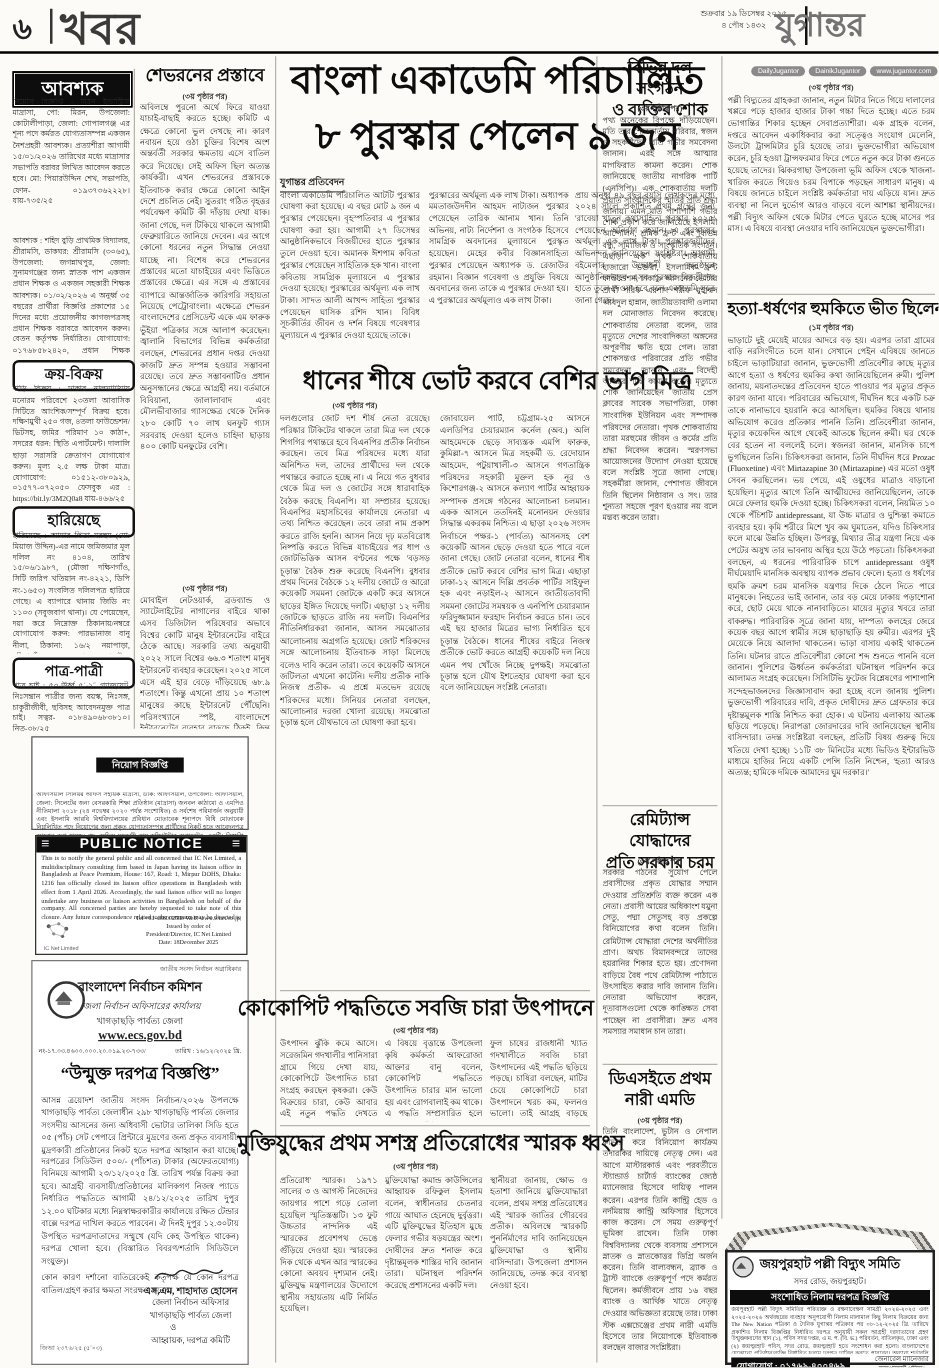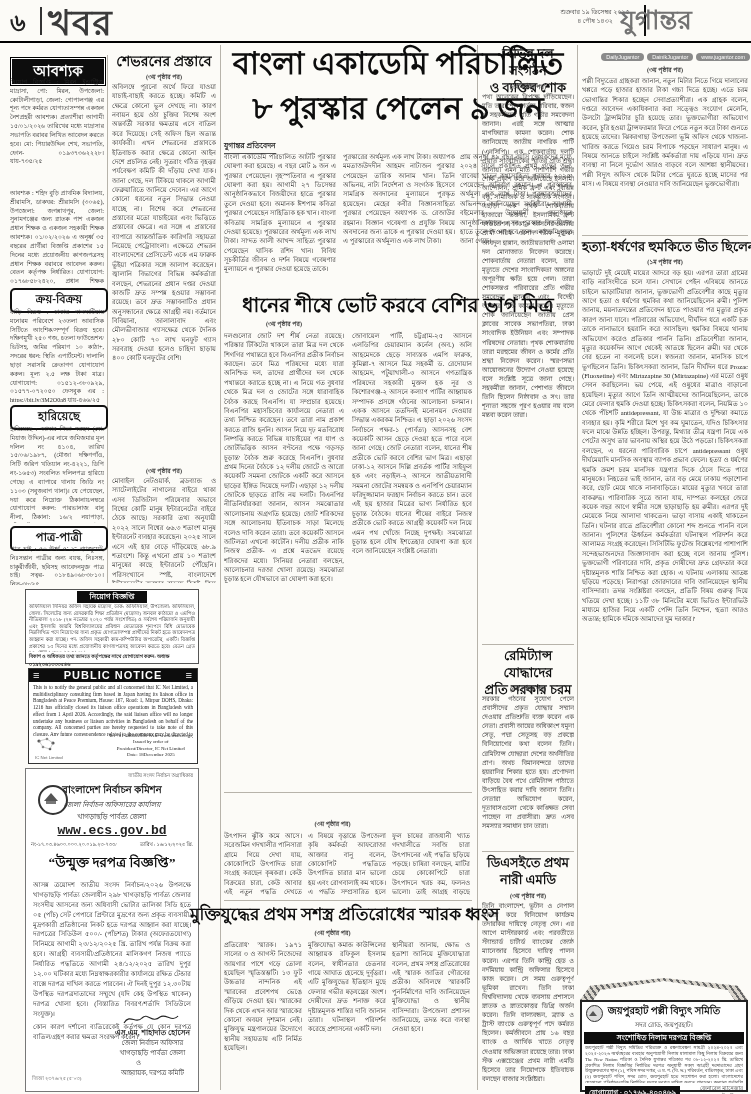--- a/index.html
+++ b/index.html
@@ -53,21 +53,21 @@
   <div class="abs secbox" style="left:10px;top:288px;width:94px;">ক্রয়-বিক্রয়</div>
   <div class="abs adtext" style="left:10px;top:308px;width:94px;height:94px;">বাড়ি বিক্রয় : ঢাকার নালমাটিয়ায় মনোরম পরিবেশে ২৩তলা আবাসিক সিটিতে আংশিক/সম্পূর্ণ বিক্রয় হবে। দক্ষিণমুখী ২৫০ গজ, ৪তলা ফাউন্ডেশন/ভিটসহ, জমির পরিমাণ ১০ কাঠা+, সদরের ধরন: স্থিতি এপার্টমেন্ট। দালালি ছাড়া সরাসরি ক্রেতাগণ যোগাযোগ করুন। মূল্য ২.৫ লক্ষ টাকা মাত্র। যোগাযোগ: ০১৫১২-৩৮০৯২৯, ০১৫৭৭-০৭২০৫০ ফেসবুক এর : https://bit.ly/3M2Q0a8 যায়-৪৬৬/২৫</div>
 
   <div class="abs secbox" style="left:10px;top:405px;width:94px;">হারিয়েছে</div>
   <div class="abs adtext" style="left:10px;top:425px;width:94px;height:98px;">হারিয়েছে : আমার পিতা মরহুম (মো: মিয়াজ উদ্দিন)-এর নামে জমিজমার মূল দলিল নং ৪১০৪, তারিখ ১৫/০৬/১৯৮৭, (মৌজা দক্ষিণগাঁও, সিটি জরিপ খতিয়ান নং-৪২২১, ডিপি নং-১৬৫৩) সংবলিত দলিলপত্র হারিয়ে গেছে। এ ব্যাপারে থানায় জিডি নং ১১০৩ (সবুজবাগ থানা)। যে পেয়েছেন, দয়া করে নিম্নোক্ত ঠিকানায়/নম্বরে যোগাযোগ করুন: পারভানাজ বানু নীলা, ঠিকানা: ১৬/২ নয়াপাড়া, দক্ষিণগাঁও, ১নং রোড, মোবাইল: ০১৬১২৪৩৬৮৩৯। পি-১০৬/২৫</div>
 
   <div class="abs secbox" style="left:10px;top:526px;width:94px;">পাত্র-পাত্রী</div>
   <div class="abs adtext" style="left:10px;top:545px;width:94px;height:40px;">পাত্র চাই : ৫০-ঊর্ধ্ব ৫´-২˝ গ্র্যাজুয়েট, নিঃসন্তান পাত্রীর জন্য বয়স্ক, নিঃসঙ্গ, চাকুরীজীবী, ছবিসহ আবেদনমুক্ত পাত্র চাই। সত্বর- ০১৮৪৯০৬৮৩৮১০। নিতৃ-৩৮/২৫</div>
 
   <div class="abs boxborder" style="left:25px;top:589px;width:172px;height:73px;">
-    <div class="blackhead" style="font-size:7.5px;width:70px;margin:1px auto;">নিয়োগ বিজ্ঞপ্তি</div>
+    <div class="blackhead" style="font-size:7.5px;width:70px;margin:16px auto;">নিয়োগ বিজ্ঞপ্তি</div>
     <div class="jtext" style="font-size:4.9px;line-height:1.35;margin:1px 3px;height:48px;">অফিসিয়াল সিনিয়র অফিস সহায়ক মাদ্রাসা, ডাক: অফিসিয়াল, উপজেলা: অফিসিয়াল, জেলা: সিলেটের জন্য বেসরকারি শিক্ষা প্রতিষ্ঠান (মাদ্রাসা) জনবল কাঠামো ও এমপিও নীতিমালা ২০১৮ (২৪ নভেম্বর ২০২০ পর্যন্ত সংশোধিত) ও সর্বশেষ পরিমার্জন অনুযায়ী এবং ইসলামি আরবি বিশ্ববিদ্যালয়ের প্রবিধান মোতাবেক শূন্যপদে বিধি মোতাবেক নিম্নলিখিত পদে নিয়োগের জন্য প্রকৃত যোগ্যতাসম্পন্ন প্রার্থীদের নিকট হতে আবেদনপত্র আহ্বান করা যাচ্ছে। পদ: অফিস সহকারী কাম-কম্পিউটার অপারেটর, একটি। বিজ্ঞপ্তি প্রকাশের ১৫ দিনের মধ্যে প্রয়োজনীয় কাগজপত্রসহ আবেদন করতে হবে। বেতন গ্রেড ১৬, স্কেল ৯,৩০০-২২,৪৯০/-।</div>
     <div style="font-size:4.9px;font-weight:bold;margin:0 3px;">বিকাশ ও অধিকতর তথ্য জানতে কর্তৃপক্ষের সাথে যোগাযোগ করুন: অধ্যক্ষ ০১৯২৩৬১৩৩৩৫৪৬</div>
   </div>
 
   <div class="abs" style="left:28px;top:668px;width:168px;height:94px;border:1px solid #333;background:#fff;">
     <div class="blackhead" style="height:13px;font-size:11px;letter-spacing:1px;position:relative;font-family:'Liberation Sans',sans-serif;">
       <span style="position:absolute;left:4px;top:0;">≡</span>
       <span>PUBLIC NOTICE</span>
       <span style="position:absolute;right:4px;top:0;">≡</span>
     </div>
@@ -96,21 +96,21 @@
     <div class="abs" style="left:12px;top:16px;width:26px;height:26px;border:2px solid #333;border-radius:50%;">
       <svg width="22" height="22" viewBox="0 0 22 22">
           <path d="M4 14 L11 6 L18 14 Z" fill="#555"></path>
           <rect x="6" y="14" width="10" height="3" fill="#777"></rect>
         </svg>
     </div>
     <div style="text-align:center;margin-top:2px;">
       <div style="font-size:10px;font-weight:bold;color:#111;">বাংলাদেশ নির্বাচন কমিশন</div>
       <div style="font-size:7.2px;font-style:italic;">জেলা নির্বাচন অফিসারের কার্যালয়</div>
       <div style="font-size:7.2px;">খাগড়াছড়ি পার্বত্য জেলা</div>
-      <div style="font-size:13px;font-weight:bold;text-decoration:underline;font-family:Liberation Mono, monospace;">www.ecs.gov.bd</div>
+      <div style="font-size:10px;font-weight:bold;text-decoration:underline;font-family:Liberation Serif, serif;">www.ecs.gov.bd</div>
     </div>
     <div style="display:flex;justify-content:space-between;margin:3px 5px 0 5px;">
       <span style="font-size:5px;">নং-১৭.০৩.৪৬০০.০০০.২০.০১৯.২৩-৭৩৩/</span>
       <span style="font-size:5px;">তারিখ : ১৬/১২/২০২৫ খ্রি.</span>
     </div>
     <div style="text-align:center;font-size:13.5px;font-weight:bold;margin-top:3px;color:#0a0a0a;">“উন্মুক্ত দরপত্র বিজ্ঞপ্তি”</div>
     <div class="jtext" style="font-size:6.6px;line-height:1.5;margin:5px 7px 0 7px;height:138px;">আসন্ন ত্রয়োদশ জাতীয় সংসদ নির্বাচন/২০২৬ উপলক্ষে খাগড়াছড়ি পার্বত্য জেলাধীন ২৯৮ খাগড়াছড়ি পার্বত্য জেলার সংসদীয় আসনের জন্য অধিবাসী ভোটার তালিকা সিডি হতে ০৫ (পাঁচ) সেট পেপারে প্রিন্টারে মুদ্রণের জন্য প্রকৃত ব্যবসায়ী/মুদ্রণকারী প্রতিষ্ঠানের নিকট হতে দরপত্র আহ্বান করা যাচ্ছে। দরপত্রের সিডিউল ৫০০/- (পাঁচশত) টাকার (অফেরতযোগ্য) বিনিময়ে আগামী ২৩/১২/২০২৫ খ্রি. তারিখ পর্যন্ত বিক্রয় করা হবে। আগ্রহী ব্যবসায়ী/প্রতিষ্ঠানের মালিকগণ নিজস্ব প্যাডে নির্ধারিত পদ্ধতিতে আগামী ২৪/১২/২০২৫ তারিখ দুপুর ১২.০০ ঘটিকার মধ্যে নিম্নস্বাক্ষরকারীর কার্যালয়ে রক্ষিত টেন্ডার বাক্সে দরপত্র দাখিল করতে পারবেন। ঐ দিনই দুপুর ১২.৩০টায় উপস্থিত দরপত্রদাতাদের সম্মুখে (যদি কেহ উপস্থিত থাকেন) দরপত্র খোলা হবে। (বিস্তারিত বিবরণ/শর্তাদি সিডিউলে সংযুক্ত)।</div>
     <div class="jtext" style="font-size:6.6px;line-height:1.5;margin:4px 7px 0 7px;height:18px;">কোন কারণ দর্শানো ব্যতিরেকেই কর্তৃপক্ষ যে কোন দরপত্র বাতিল/গ্রহণ করার ক্ষমতা সংরক্ষণ করেন।</div>
     <div class="abs" style="right:18px;top:242px;">
       <svg width="58" height="16" viewBox="0 0 58 16">
@@ -142,20 +142,21 @@
   <div class="abs jtext sm" style="left:224px;top:152px;width:112px;height:134px;">বাংলা একাডেমি পরিচালিত আটটি পুরস্কার ঘোষণা করা হয়েছে। এ বছর মোট ৯ জন এ পুরস্কার পেয়েছেন। বৃহস্পতিবার এ পুরস্কার ঘোষণা করা হয়। আগামী ২৭ ডিসেম্বর আনুষ্ঠানিকভাবে বিজয়ীদের হাতে পুরস্কার তুলে দেওয়া হবে। অমানক ঈশপাম কবিতা পুরস্কার পেয়েছেন সাহিত্যিক হক খান। বাংলা কবিতায় সামগ্রিক মূল্যায়নে এ পুরস্কার দেওয়া হয়েছে। পুরস্কারের অর্থমূল্য এক লাখ টাকা। সা'দত আলী আখন্দ সাহিত্য পুরস্কার পেয়েছেন ঘাসিক রশিদ খান। বিবিধ সূচকীর্তির জীবন ও দর্শন বিষয়ে গবেষণার মূল্যায়নে এ পুরস্কার দেওয়া হয়েছে তাকে।</div>
   <div class="abs jtext sm" style="left:343px;top:152px;width:112px;height:134px;">পুরস্কারের অর্থমূল্য এক লাখ টাকা। অধ্যাপক মমতাজউদদীন আহমদ নাট্যজন পুরস্কার পেয়েছেন তারিক আনাম খান। তিনি অভিনয়, নাট্য নির্দেশনা ও সংগঠক হিসেবে সামগ্রিক অবদানের মূল্যায়নে পুরস্কৃত হয়েছেন। মেহের কবীর বিজ্ঞানসাহিত্য পুরস্কার পেয়েছেন অধ্যাপক ড. রেজাউর রহমান। বিজ্ঞান গবেষণা ও প্রযুক্তি বিষয়ে অবদানের জন্য তাকে এ পুরস্কার দেওয়া হয়। এ পুরস্কারের অর্থমূল্যও এক লাখ টাকা।</div>
   <div class="abs jtext sm" style="left:460px;top:152px;width:112px;height:134px;">প্রায় অনূর্ধ্ব ৪৯ বছর বয়সি লেখকদের মধ্যে ২০২৪ সালে প্রকাশিত প্রথম গ্রন্থের জন্য 'রাবেয়া খাতুন কথাসাহিত্য পুরস্কার ২০২৫' পেয়েছেন অনির্বাণ রহমান। এ পুরস্কারের অর্থমূল্য এক লাখ টাকা। পুরস্কারজয়ীদের অভিনন্দন জানিয়েছেন সংশ্লিষ্টরা। আগামী বইমেলার উদ্বোধনী অনুষ্ঠানে আনুষ্ঠানিকভাবে এসব পুরস্কার বিজয়ীদের হাতে তুলে দেওয়া হবে বলে একাডেমি সূত্রে জানা গেছে।</div>
 
   <div class="abs headline" style="left:224px;top:292px;width:348px;font-size:20px;font-weight:800;">ধানের শীষে ভোট করবে বেশির ভাগ মিত্র</div>
   <div class="abs cont" style="left:224px;top:319px;width:120px;">(৩য় পৃষ্ঠার পর)</div>
   <div class="abs jtext sm" style="left:224px;top:331px;width:120px;height:458px;">দলগুলোর জোট দশ শীর্ষ নেতা রয়েছে। পরিষ্কার টিকিটের থাকলে তারা মিত্র দল থেকে শিগগির পথান্তরে হবে বিএনপির প্রতীক নির্বাচন করছেন। তবে মিত্র পরিষদের মধ্যে যারা অনিশ্চিত দল, তাদের প্রার্থীদের দল থেকে পথান্তরে করাতে হচ্ছে না। এ নিয়ে গত বুধবার থেকে মিত্র দল ও জোটের সঙ্গে ধারাবাহিক বৈঠক করছে বিএনপি। যা সম্প্রচার হয়েছে। বিএনপির মহাসচিবের কার্যালয়ে নেতারা এ তথ্য নিশ্চিত করেছেন। তবে তারা নাম প্রকাশ করতে রাজি হননি। আসন নিয়ে দৃঢ় মতবিরোধ নিষ্পত্তি করতে বিভিন্ন যাচাইয়ের পর ধাপ ও জোটভিত্তিক আসন বণ্টনের পক্ষে 'বড়সড় চূড়ান্ত' বৈঠক শুরু করেছে বিএনপি। বুধবার প্রথম দিনের বৈঠকে ১২ দলীয় জোটে ও আরো কয়েকটি সমমনা জোটকে একটি করে আসনে ছাড়ের ইঙ্গিত দিয়েছে দলটি। এছাড়া ১২ দলীয় জোটকে ছাড়তে রাজি নয় দলটি। বিএনপির নীতিনির্ধারকরা জানান, আসন সমঝোতার আলোচনায় অগ্রগতি হয়েছে। জোট শরিকদের সঙ্গে আলোচনায় ইতিবাচক সাড়া মিলেছে বলেও দাবি করেন তারা। তবে কয়েকটি আসনে জটিলতা এখনো কাটেনি। দলীয় প্রতীক নাকি নিজস্ব প্রতীক- এ প্রশ্নে মতভেদ রয়েছে শরিকদের মধ্যে। সিনিয়র নেতারা বলছেন, আলোচনার দরজা খোলা রয়েছে। সমঝোতা চূড়ান্ত হলে যৌথভাবে তা ঘোষণা করা হবে।</div>
   <div class="abs jtext sm" style="left:352px;top:331px;width:120px;height:458px;">জোবায়েল পার্টি, চট্টগ্রাম-২৫ আসনে এলডিপির চেয়ারম্যান কর্নেল (অব.) অলি আহমেদকে ছেড়ে সাব্যস্তক এমপি ফারুক, কুমিল্লা-৭ আসনে মিত্র সহকর্মী ড. রেদোয়ান আহমেদ, পটুয়াখালী-৩ আসনে গণতান্ত্রিক পরিষদের সহকারী মুক্তল হক নূর ও কিশোরগঞ্জ-২ আসনে কল্যাণ পার্টির আহ্বায়ক সম্পাদক প্রসঙ্গে গঠনের আলোচনা চলমান। একক আসনে ততদিনই মনোনয়ন দেওয়ার সিদ্ধান্ত একরকম নিশ্চিত। এ ছাড়া ২০২৬ সংসদ নির্বাচনে পক্ষর-১ (পার্বত্য) আসনসহ বেশ কয়েকটি আসন ছেড়ে দেওয়া হতে পারে বলে জানা গেছে। জোট নেতারা বলেন, ধানের শীষ প্রতীকে ভোট করবে বেশির ভাগ মিত্র। এছাড়া ঢাকা-১২ আসনে দিল্লি প্রবর্তক পার্টির সাইফুল হক এবং নড়াইল-২ আসনে জাতীয়তাবাদী সমমনা জোটের সমন্বয়ক ও এনপিপি চেয়ারম্যান ফরিদুজ্জামান ফরহাদ নির্বাচন করতে চান। তবে এই ছয় হাজার মিত্রের ভাগ্য নির্ধারিত হবে চূড়ান্ত বৈঠকে। ধানের শীষের বাইরে নিজস্ব প্রতীকে ভোট করতে আগ্রহী কয়েকটি দল নিয়ে এমন পথ খোঁজে নিচ্ছে দুপক্ষই। সমঝোতা চূড়ান্ত হলে যৌথ ইশতেহার ঘোষণা করা হবে বলে জানিয়েছেন সংশ্লিষ্ট নেতারা।</div>
 
   <div class="abs hrule" style="left:224px;top:792px;width:248px;"></div>
+  <div class="abs headline nowrapc" style="left:190px;top:796px;width:285px;font-size:17px;font-weight:800;">কোকোপিট পদ্ধতিতে সবজি চারা উৎপাদনে</div>
   <div class="abs cont" style="left:190px;top:819px;width:285px;">(৩য় পৃষ্ঠার পর)</div>
   <div class="abs jtext sm" style="left:224px;top:831px;width:78px;height:66px;">উৎপাদন ঝুঁকি কমে আসে। সরেজমিন গদখালীর পানিসারা গ্রামে গিয়ে দেখা যায়, কোকোপিটে উৎপাদিত চারা সংগ্রহ করছেন কৃষকরা। কেউ বিক্রয়ের চারা, কেউ আবার এই নতুন পদ্ধতি দেখতে এসেছেন দূরদূরান্ত থেকে।</div>
   <div class="abs jtext sm" style="left:308px;top:831px;width:78px;height:66px;">এ বিষয়ে বৃত্তান্তে উপজেলা কৃষি কর্মকর্তা আফরোজা আক্তার বানু বলেন, কোকোপিট পদ্ধতিতে উৎপাদিত চারার মান ভালো হয় এবং রোগবালাই কম থাকে। এ পদ্ধতি সম্প্রসারিত হলে কৃষকরা আর্থিকভাবে অনেক লাভবান হবেন বলে আশা করা হচ্ছে।</div>
   <div class="abs jtext sm" style="left:392px;top:831px;width:78px;height:66px;">ফুল চাষের রাজধানী খ্যাত গদখালীতে সবজি চারা উৎপাদনের এই পদ্ধতি ছড়িয়ে পড়ছে। চাষিরা বলছেন, মাটির চেয়ে কোকোপিটে চারা উৎপাদনে খরচ কম, ফলনও ভালো। তাই আগ্রহ বাড়ছে সবার।</div>
 
   <div class="abs hrule" style="left:224px;top:900px;width:248px;"></div>
   <div class="abs headline nowrapc" style="left:190px;top:904px;width:285px;font-size:17px;font-weight:800;">মুক্তিযুদ্ধের প্রথম সশস্ত্র প্রতিরোধের স্মারক ধ্বংস</div>
   <div class="abs cont" style="left:190px;top:928px;width:285px;">(৩য় পৃষ্ঠার পর)</div>
   <div class="abs jtext sm" style="left:224px;top:940px;width:78px;height:150px;">প্রতিরোধ' স্মারক। ১৯৭১ সালের ৩ ও আগস্ট নিজেদের জায়গার পাশে গড়ে তোলা হয়েছিল স্মৃতিস্তম্ভটি। ১৩ ফুট উচ্চতার নান্দনিক এই স্মারকের প্রবেশপথ ভেঙে গুঁড়িয়ে দেওয়া হয়। স্মারকের দিক থেকে এখন আর স্মারকের কোনো অবয়ব দৃশ্যমান নেই। মুক্তিযুদ্ধ মন্ত্রণালয়ের উদ্যোগে স্থানীয় সহায়তায় এটি নির্মিত হয়েছিল।</div>
   <div class="abs jtext sm" style="left:308px;top:940px;width:78px;height:150px;">মুক্তিযোদ্ধা কমান্ড কাউন্সিলের আহ্বায়ক রফিকুল ইসলাম বলেন, স্বাধীনতার চেতনার গায়ে আঘাত হেনেছে দুর্বৃত্তরা। এটি মুক্তিযুদ্ধের ইতিহাস মুছে ফেলার গভীর ষড়যন্ত্রের অংশ। দোষীদের দ্রুত শনাক্ত করে দৃষ্টান্তমূলক শাস্তির দাবি জানান তারা। ঘটনাস্থল পরিদর্শন করেছে প্রশাসনের একটি দল।</div>

